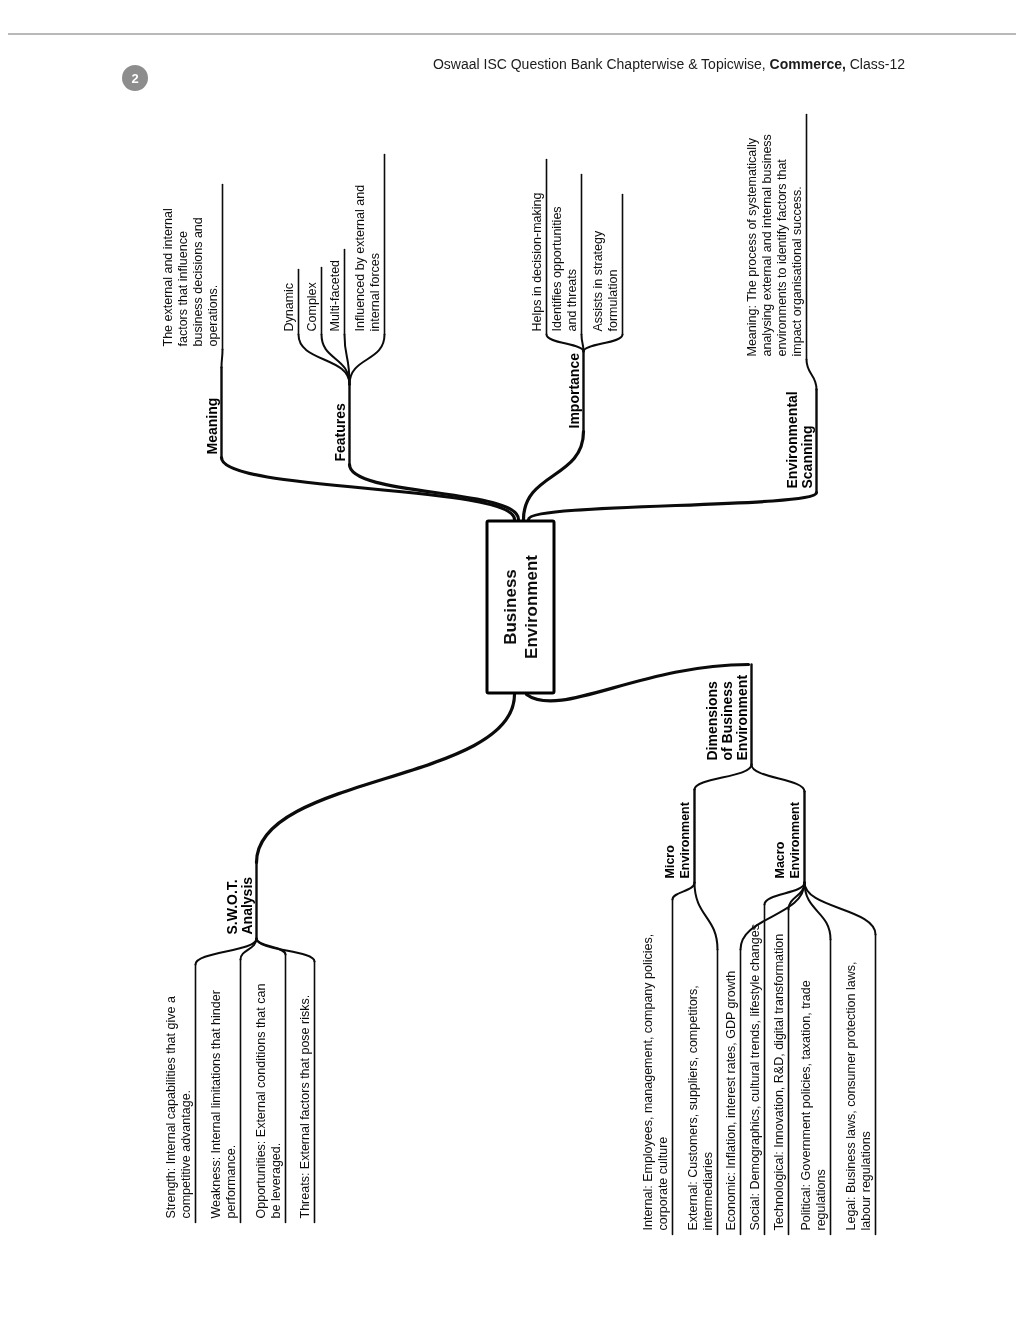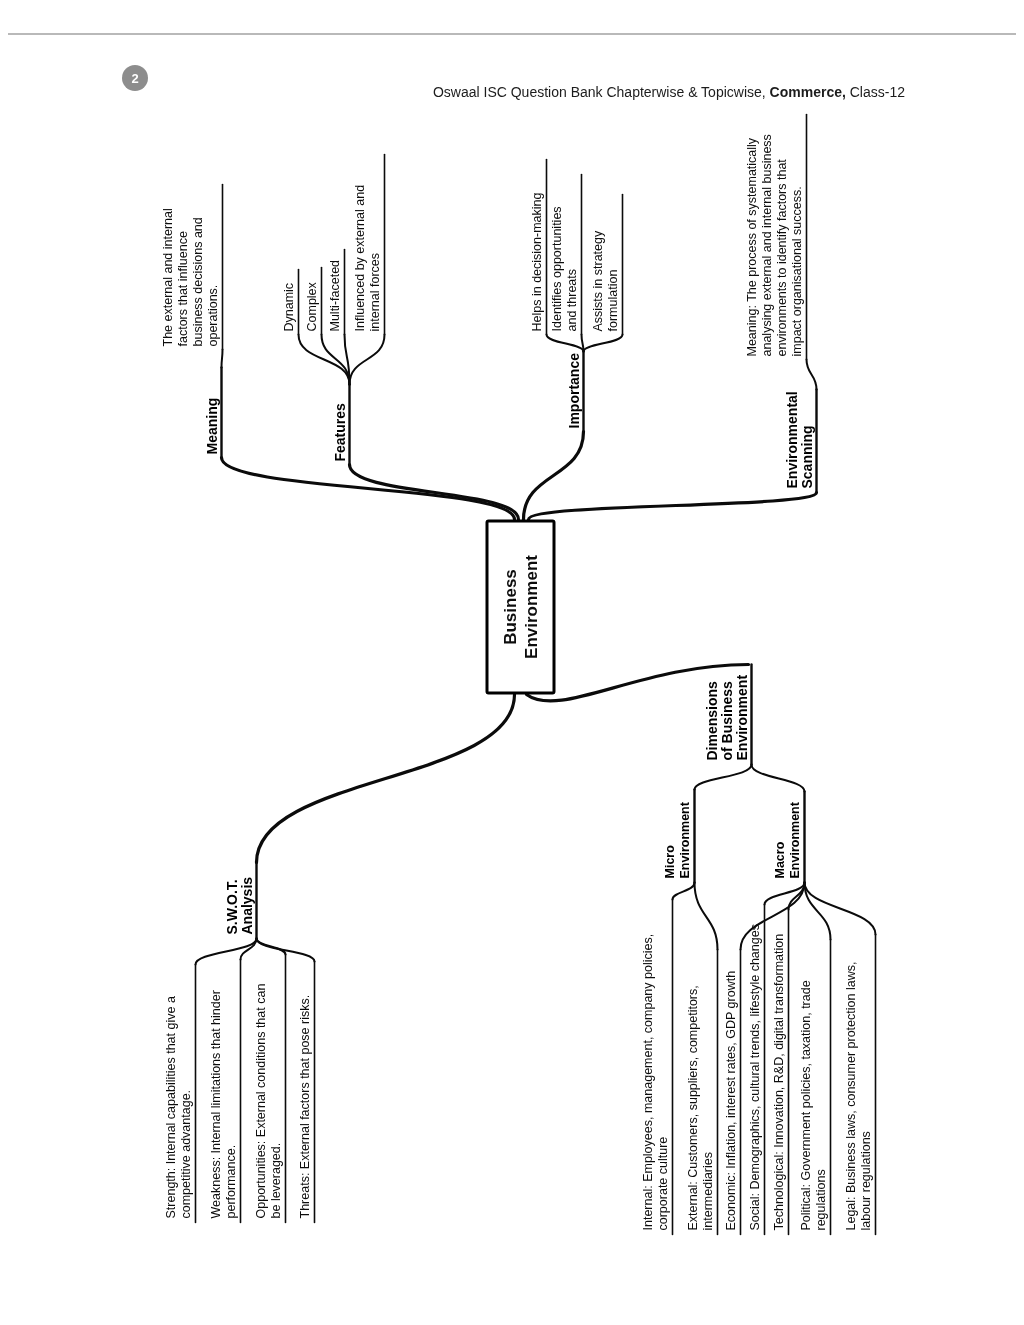--- a/index.html
+++ b/index.html
@@ -3,21 +3,21 @@
 <meta charset="utf-8">
 <style>
   html,body{margin:0;padding:0;background:#e9e9e9;}
   .page{position:relative;width:1024px;height:1325px;background:#ffffff;overflow:hidden;
         font-family:"Liberation Sans",sans-serif;color:#0d0d0d;}
   
   .top-rule{position:absolute;left:8px;top:33px;width:1008px;height:2px;background:#b9b9b9;}
   .page-badge{position:absolute;left:122px;top:65px;width:26px;height:26px;border-radius:50%;
               background:#8d8d8d;color:#fff;font-size:13px;font-weight:700;
               display:flex;align-items:center;justify-content:center;}
-  .header-title{position:absolute;top:84px;right:119px;font-size:14px;color:#1c1c1c;white-space:nowrap;}
+  .header-title{position:absolute;top:56px;right:119px;font-size:14px;color:#1c1c1c;white-space:nowrap;}
   .header-title .b{font-weight:700;}
   
   .rotor{position:absolute;left:-150px;top:150px;width:1325px;height:1024px;
          transform:rotate(-90deg);transform-origin:center center;}
   .rotor svg{position:absolute;left:0;top:0;}
   .root-box{position:absolute;left:630px;top:485px;width:175px;height:70px;box-sizing:border-box;
             border:3px solid #000;border-radius:3px;background:#fff;
             display:flex;align-items:center;justify-content:center;text-align:center;
             font-weight:700;font-size:17px;line-height:21px;white-space:pre-line;}
   .label1{position:absolute;font-weight:700;font-size:14px;line-height:15px;white-space:pre-line;color:#000;}

